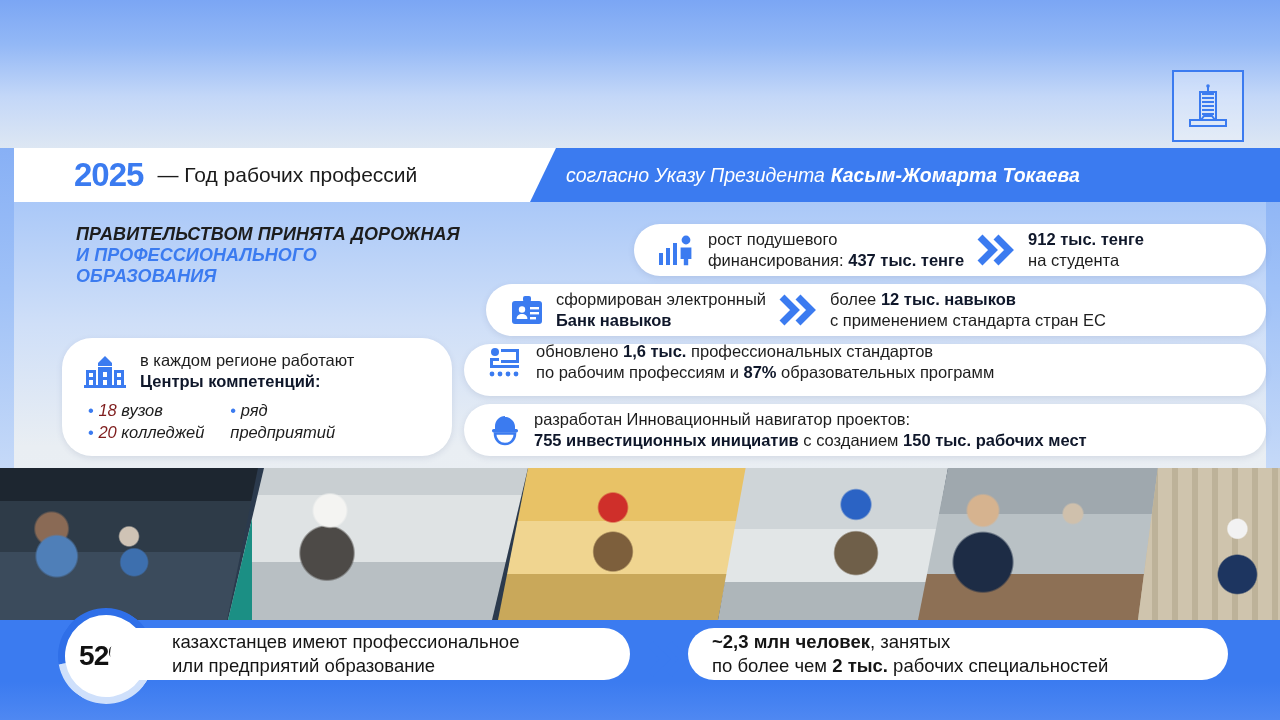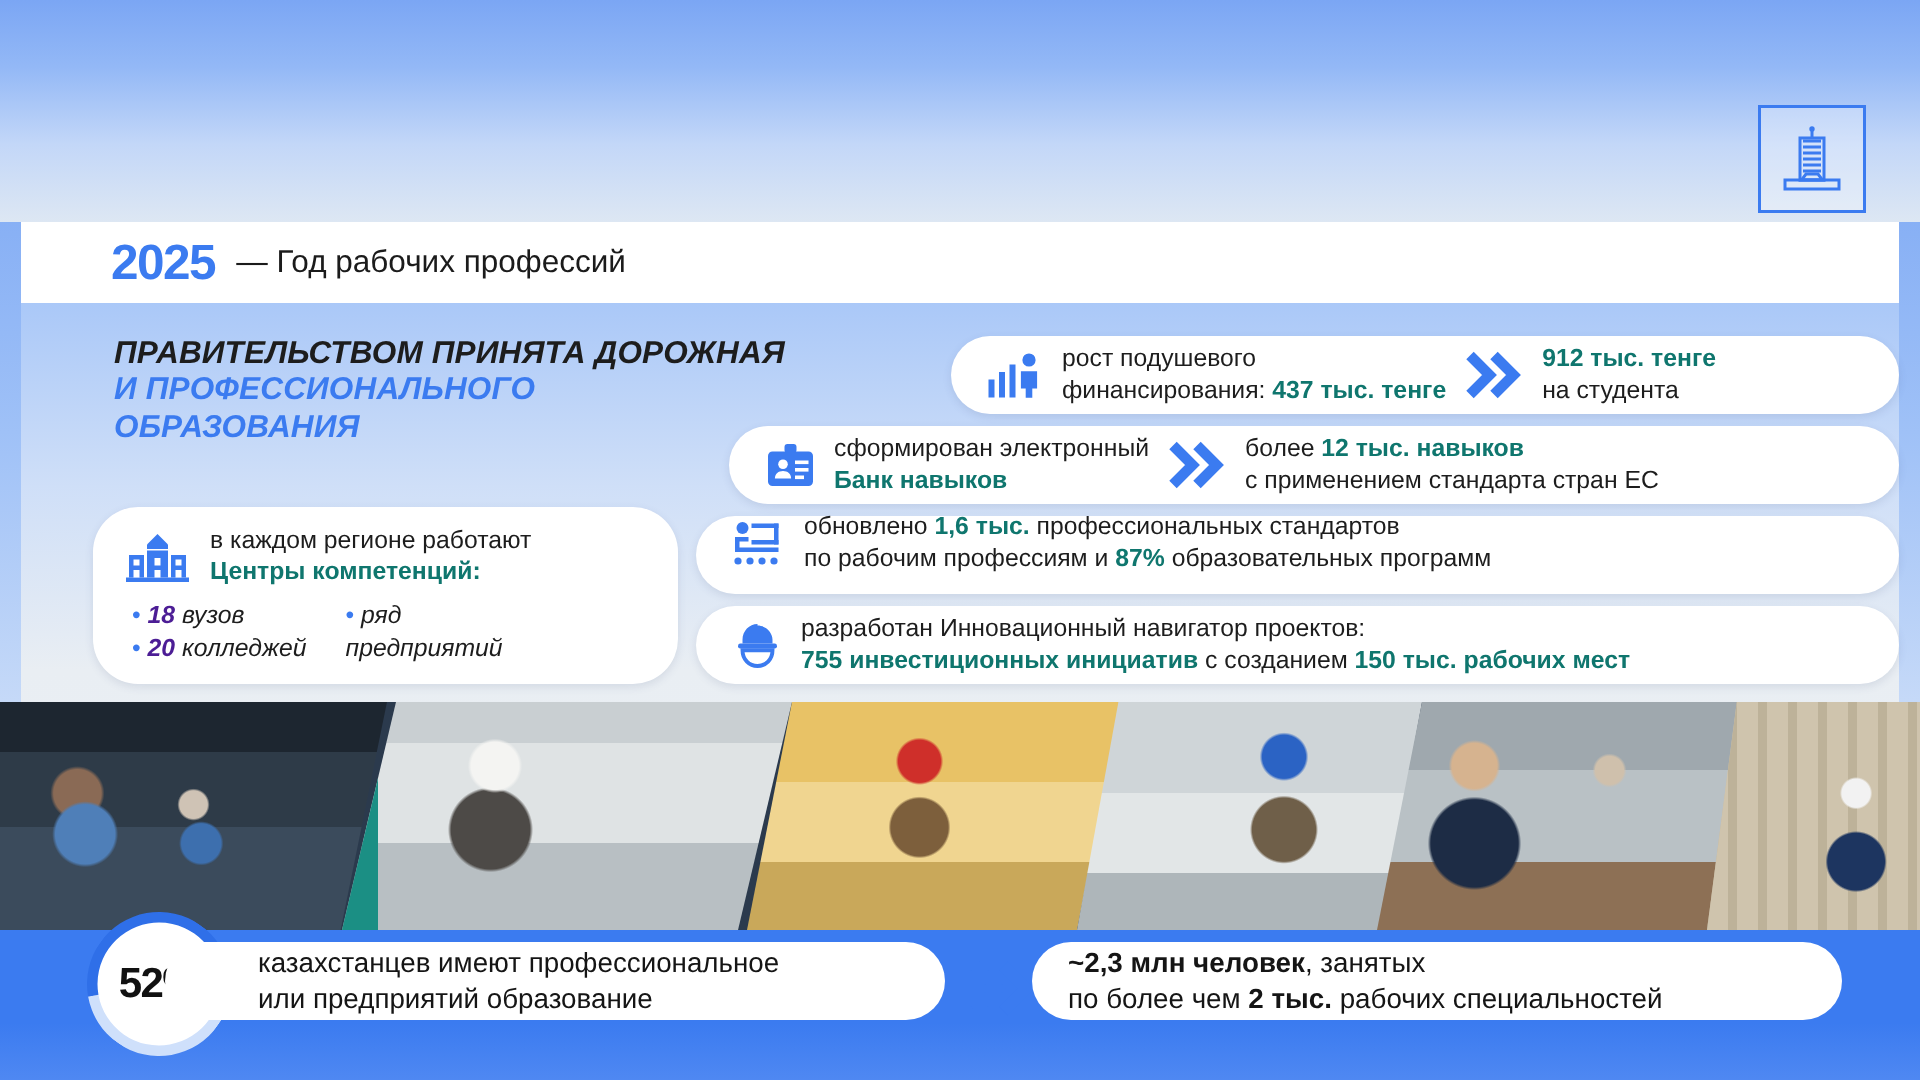--- a/index.html
+++ b/index.html
@@ -57,55 +57,55 @@
     padding-left:36px; font-size:19.5px; font-style:italic;
     clip-path: polygon(26px 0, 100% 0, 100% 100%, 0 100%);
   }
   #decree b { font-weight:bold; margin-left:6px; }
 
   
   #mid { position:absolute; left:14px; top:206px; width:1252px; height:262px; }
 
   #roadmap {
     position:absolute; left:62px; top:18px; width:560px;
-    font-size:21px; font-style:italic; font-weight:bold; line-height:1.16;
+    font-size:18px; font-style:italic; font-weight:bold; line-height:1.16;
     color:#1d1d1d; letter-spacing:.1px;
   }
   #roadmap .hl { color:#3b7bf0; }
 
   
   .card {
     position:absolute; background:#ffffff; border-radius:30px;
     box-shadow:0 2px 6px rgba(60,80,120,.13);
     display:flex; align-items:center;
   }
   .card .ico { flex:0 0 auto; display:flex; align-items:center; justify-content:center; }
   .card .txt { font-size:16.5px; line-height:1.28; color:#1d1d1d; white-space:nowrap; }
-  .card .txt .b { color:#0f766e; font-weight:bold; }
+  .card .txt .b { color:#0f172a; font-weight:bold; }
 
   .chev { flex:0 0 auto; display:flex; align-items:center; color:#3b7bf0; }
 
   
   #card-fin { left:620px; top:18px; width:632px; height:52px; padding:0 16px 0 24px; gap:12px; }
   
   #card-bank { left:472px; top:78px; width:780px; height:52px; padding:0 16px 0 24px; gap:12px; }
   
   #card-std { left:450px; top:138px; width:802px; height:52px; padding:0 16px 16px 24px; gap:12px; }
   
   #card-nav { left:450px; top:198px; width:802px; height:52px; padding:0 16px 0 24px; gap:12px; }
   
   #card-cc { left:48px; top:132px; width:390px; height:118px; padding:12px 18px 12px 22px;
              flex-direction:column; align-items:flex-start; gap:8px; }
   #cc-head { display:flex; align-items:center; gap:14px; }
   #cc-head .txt { font-size:16.5px; line-height:1.25; }
   #cc-lists { display:flex; gap:26px; padding-left:4px; font-style:italic; }
   #cc-lists ul { list-style:none; }
   #cc-lists li { font-size:16.5px; line-height:1.34; color:#1d1d1d; white-space:nowrap; }
   #cc-lists li::before { content:"• "; color:#3b7bf0; font-style:normal; }
-  #cc-lists li .n { color:#4c1d95; font-weight:bold; }
+  #cc-lists li .n { color:#7f1d1d; font-weight:normal; }
   #cc-lists li.noBullet::before { content:"  "; }
 
   
   #photos { position:absolute; left:0; top:468px; width:1280px; height:152px; overflow:hidden;
             background:#2b3a4d; }
   .ph { position:absolute; top:0; height:152px; background-repeat:no-repeat; }
 
   
   #bottom {
     position:absolute; left:0; top:620px; width:1280px; height:100px;
@@ -148,20 +148,24 @@
         </g>
         <circle cx="22" cy="4" r="1.8" fill="#3b7bf0"></circle>
       </svg>
     </div>
   </div>
 
   <div id="year-strip">
     <div id="year-left">
       <div id="year-num">2025</div>
       <div id="year-label">— Год рабочих профессий</div>
+    </div>
+    <div id="decree">
+      <span>согласно Указу Президента</span>
+      <b>Касым-Жомарта Токаева</b>
     </div>
   </div>
 
   <div id="mid">
 
     <div id="roadmap">
       <div>ПРАВИТЕЛЬСТВОМ ПРИНЯТА ДОРОЖНАЯ</div>
       <div class="hl">И ПРОФЕССИОНАЛЬНОГО</div>
       <div class="hl">ОБРАЗОВАНИЯ</div>
     </div>

